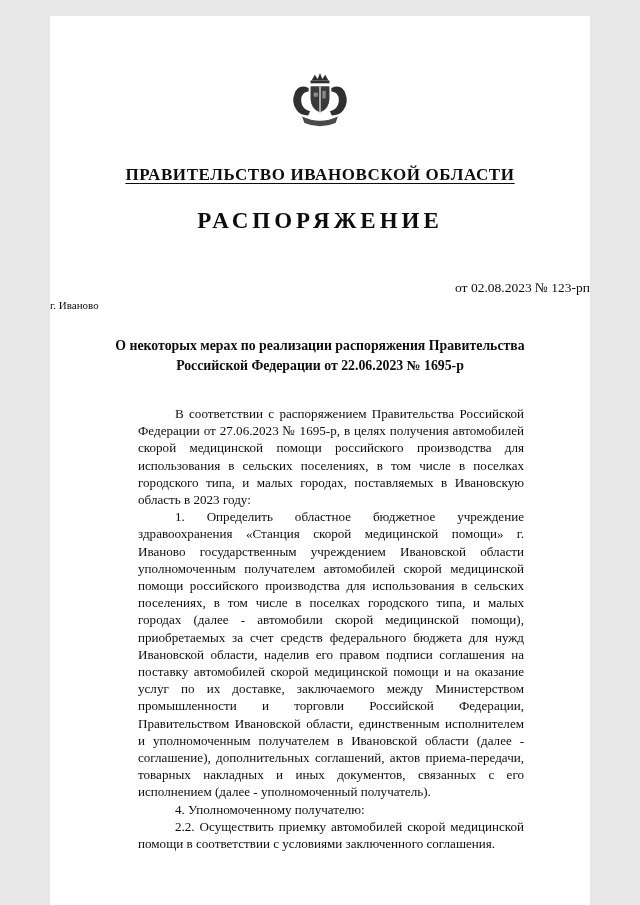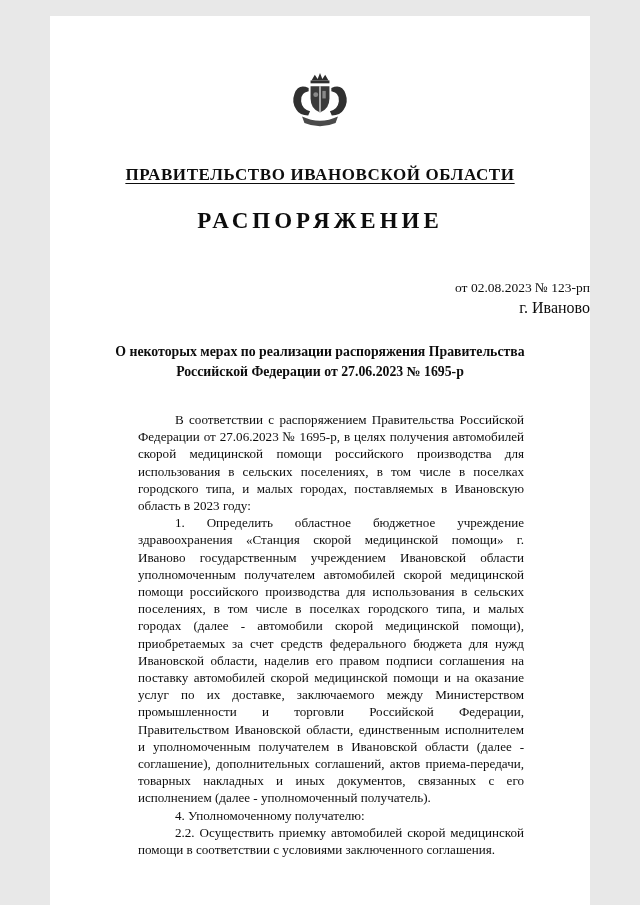--- a/index.html
+++ b/index.html
@@ -33,22 +33,22 @@
     font-size: 23px;
     letter-spacing: 4px;
     margin-top: 23px;
   }
   .date-line {
     text-align: right;
     font-size: 13.5px;
     margin-top: 46px;
   }
   .city-line {
-    text-align: right;
-    font-size: 16px;
+    text-align: left;
+    font-size: 11px;
     margin-top: 3px;
   }
   .subject {
     text-align: center;
     font-weight: bold;
     font-size: 13.8px;
     line-height: 1.45;
     margin: 25px 60px 0 60px;
   }
   .body-text {
@@ -90,21 +90,21 @@
   </div>
 
   <div class="org-title">ПРАВИТЕЛЬСТВО ИВАНОВСКОЙ ОБЛАСТИ</div>
 
   <div class="doc-type">РАСПОРЯЖЕНИЕ</div>
 
   <div class="date-line">от 02.08.2023 № 123-рп</div>
 
   <div class="city-line">г. Иваново</div>
 
-  <div class="subject">О некоторых мерах по реализации распоряжения Правительства Российской Федерации от 27.06.2023 № 1695-р</div>
+  <div class="subject">О некоторых мерах по реализации распоряжения Правительства Российской Федерации от 22.06.2023 № 1695-р</div>
 
   <div class="body-text">
     <p>В соответствии с распоряжением Правительства Российской Федерации от 27.06.2023 № 1695-р, в целях получения автомобилей скорой медицинской помощи российского производства для использования в сельских поселениях, в том числе в поселках городского типа, и малых городах, поставляемых в Ивановскую область в 2023 году:</p>
     <p>1. Определить областное бюджетное учреждение здравоохранения «Станция скорой медицинской помощи» г. Иваново государственным учреждением Ивановской области уполномоченным получателем автомобилей скорой медицинской помощи российского производства для использования в сельских поселениях, в том числе в поселках городского типа, и малых городах (далее - автомобили скорой медицинской помощи), приобретаемых за счет средств федерального бюджета для нужд Ивановской области, наделив его правом подписи соглашения на поставку автомобилей скорой медицинской помощи и на оказание услуг по их доставке, заключаемого между Министерством промышленности и торговли Российской Федерации, Правительством Ивановской области, единственным исполнителем и уполномоченным получателем в Ивановской области (далее - соглашение), дополнительных соглашений, актов приема-передачи, товарных накладных и иных документов, связанных с его исполнением (далее - уполномоченный получатель).</p>
     <p>4. Уполномоченному получателю:</p>
     <p>2.2. Осуществить приемку автомобилей скорой медицинской помощи в соответствии с условиями заключенного соглашения.</p>
   </div>
 
 </div>
 

